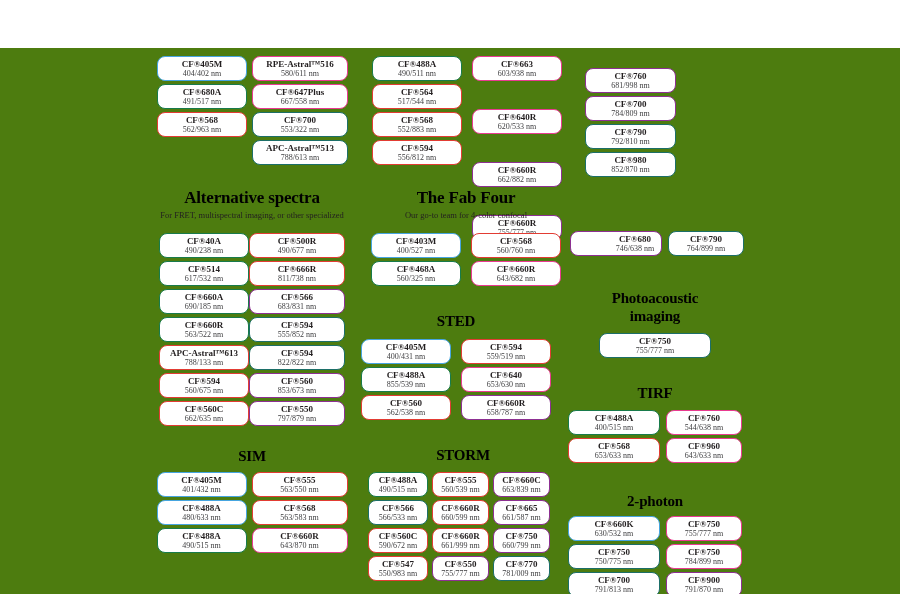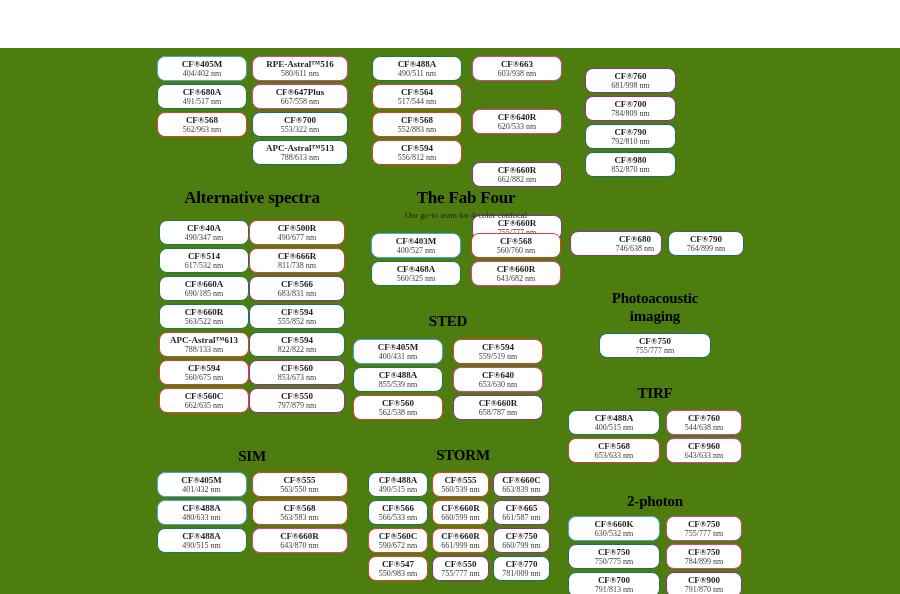--- a/index.html
+++ b/index.html
@@ -28,21 +28,21 @@
   .gFab{grid-template-columns:90px 90px;column-gap:10px;margin-top:12px;}
   .gSted{grid-template-columns:90px 90px;column-gap:10px;margin-top:9px;}
   .gSim{grid-template-columns:90px 96px;column-gap:5px;margin-top:7px;}
   .gStorm{grid-template-columns:60px 57px 57px;column-gap:4px;margin-top:8px;justify-content:start;}
   .gSide{grid-template-columns:92px 76px;column-gap:6px;}
   .gTirf{margin-top:8px;}
   .gTwo{margin-top:6px;}
   .gPa{grid-template-columns:112px;margin-top:8px;}
   .secAlt{left:154px;top:140px;width:196px;}
   .secFab{left:370px;top:140px;width:192px;}
-  .secSted{left:352px;top:264px;width:192px;}
+  .secSted{left:360px;top:264px;width:192px;}
   .secPair{left:570px;top:183px;}
   .secPa{left:580px;top:241px;width:150px;}
   .secPa h2{width:112px;margin:0 auto;}
   .secTirf{left:568px;top:336px;width:174px;}
   .secSim{left:154px;top:399px;width:196px;}
   .secStorm{left:368px;top:398px;width:190px;}
   .secTwo{left:568px;top:444px;width:174px;}
 </style>
 </head>
 <body>
@@ -131,24 +131,25 @@
         <div class="ex">792/810 nm</div>
       </div>
       <div class="pill" style="border-color: rgb(28, 111, 104);">
         <div class="nm">CF®980</div>
         <div class="ex">852/870 nm</div>
       </div>
     </div>
 
   <section class="sec secAlt">
     <h2>Alternative spectra</h2>
+    <p class="sub">For FRET, multispectral imaging, or other specialized</p>
     <div class="grid gAlt">
         <div class="pill" style="border-color: rgb(24, 123, 75);">
           <div class="nm">CF®40A</div>
-          <div class="ex">490/347 nm</div>
+          <div class="ex">490/238 nm</div>
         </div>
         <div class="pill" style="border-color: rgb(226, 60, 51);">
           <div class="nm">CF®500R</div>
           <div class="ex">490/677 nm</div>
         </div>
         <div class="pill" style="border-color: rgb(24, 123, 75);">
           <div class="nm">CF®514</div>
           <div class="ex">617/532 nm</div>
         </div>
         <div class="pill" style="border-color: rgb(226, 60, 51);">

